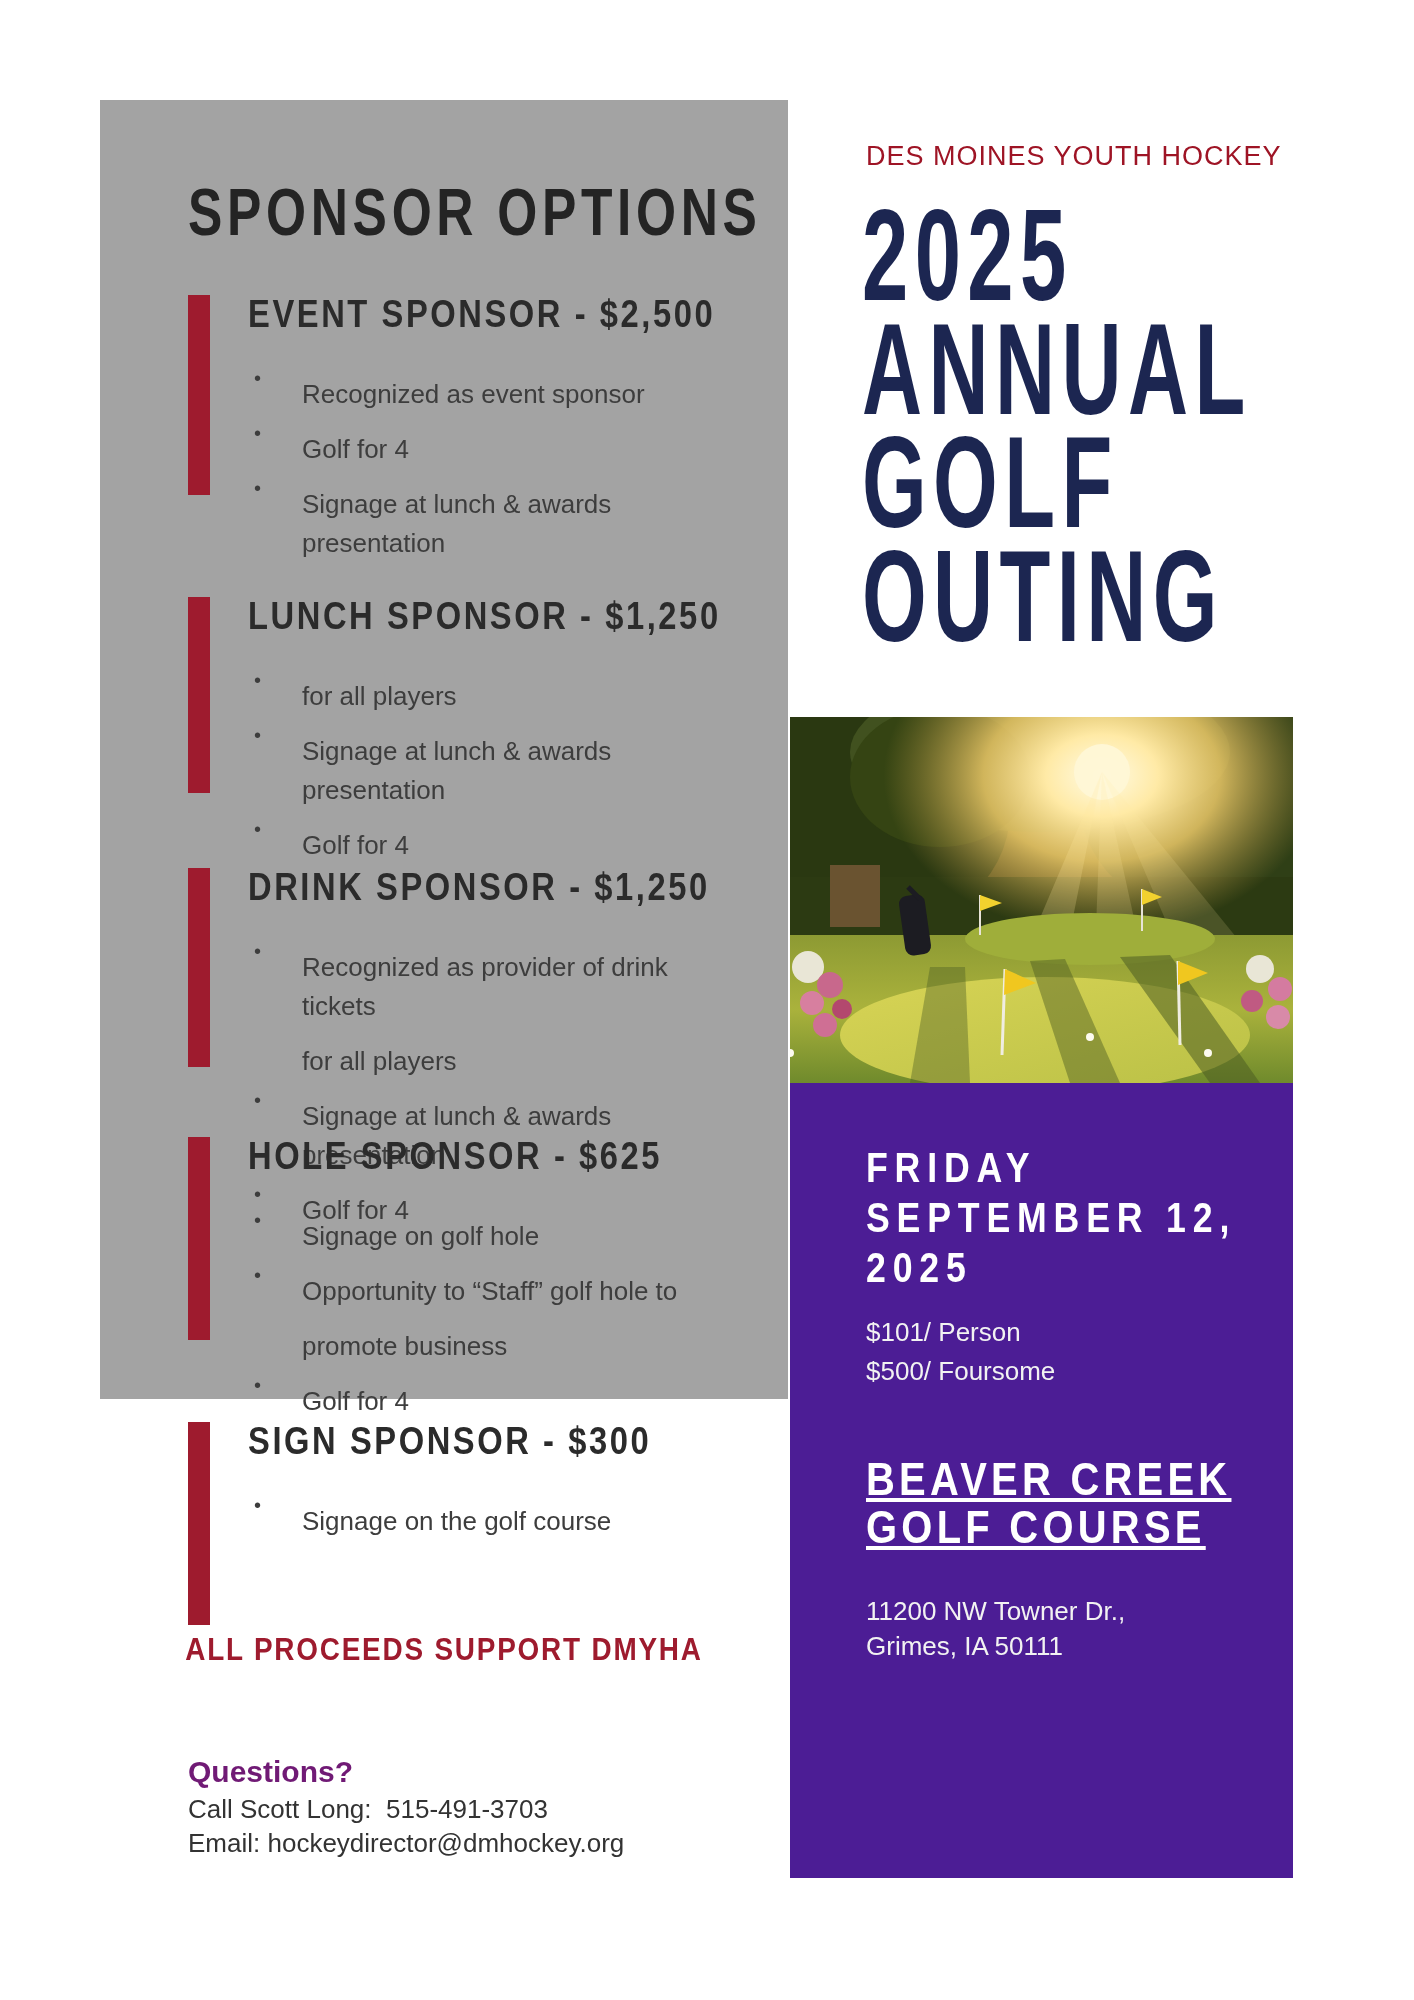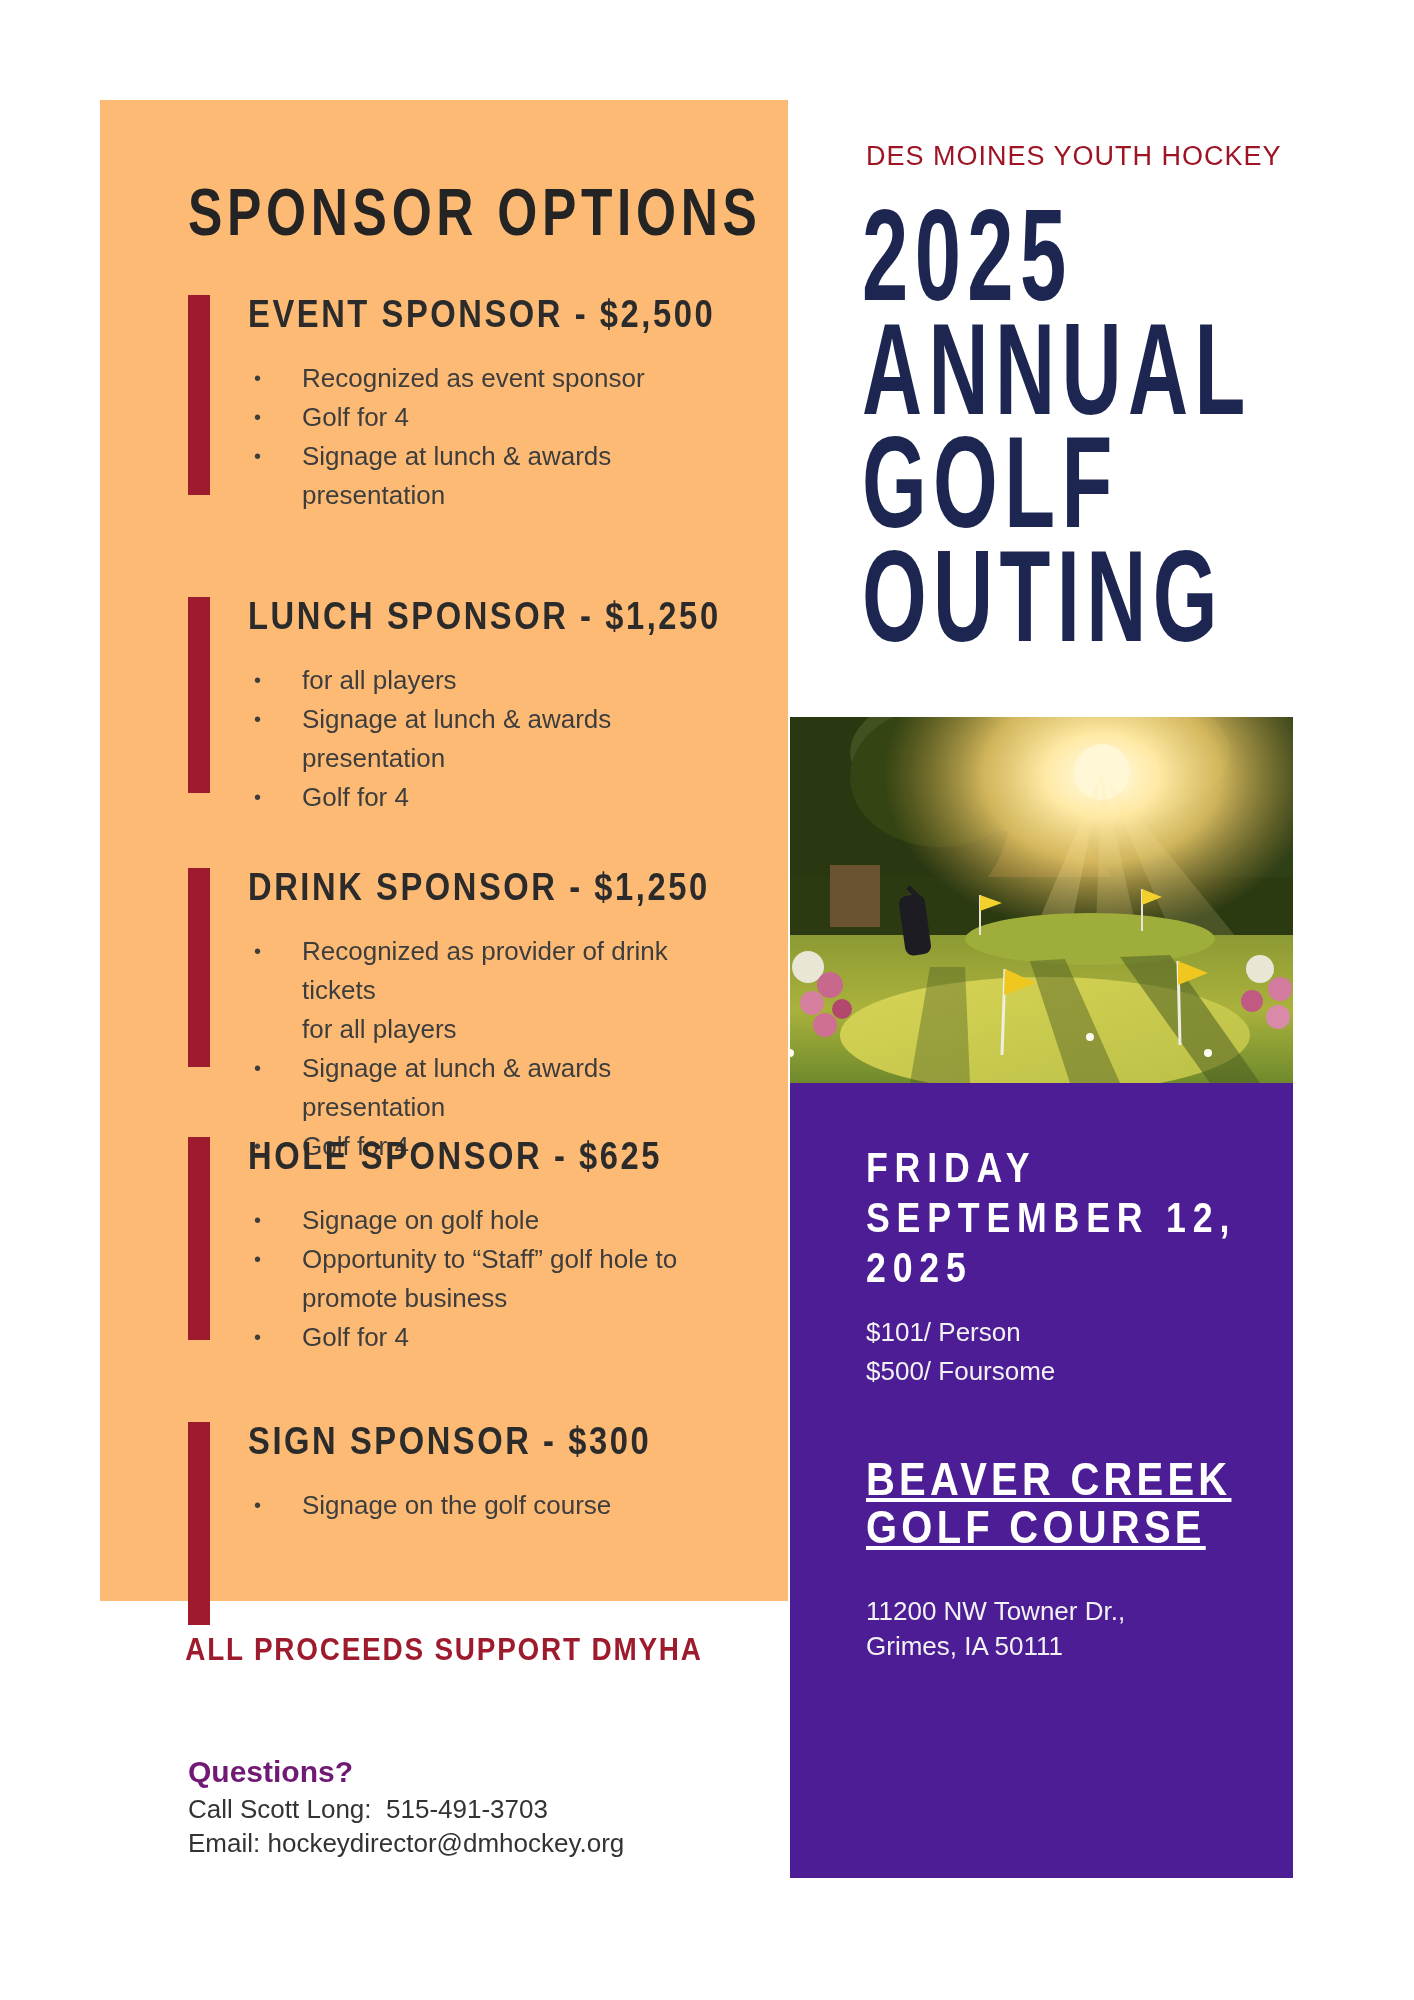--- a/index.html
+++ b/index.html
@@ -2,40 +2,40 @@
 <html><head>
 <meta charset="utf-8">
 <style>
   html,body { margin:0; padding:0; background:#ffffff; }
   .page {
     position:relative; width:1414px; height:2000px; background:#ffffff;
     font-family:"Liberation Sans", sans-serif; overflow:hidden;
   }
   
   .gray-panel {
-    position:absolute; left:100px; top:100px; width:688px; height:1501px;
-    background:#fdba74;
+    position:absolute; left:100px; top:100px; width:688px; height:1299px;
+    background:#a3a3a3;
   }
   .sp-title {
     position:absolute; left:88px; top:74px;
     font-size:66px; font-weight:bold; letter-spacing:6px; color:#242424;
     white-space:nowrap; transform:scaleX(0.78); transform-origin:left top;
   }
   .section { position:absolute; left:88px; width:560px; }
   .bar { position:absolute; left:0; top:0; width:22px; background:#9e1b2e; }
   .heading {
     position:absolute; left:60px; top:-2px;
     font-size:38px; font-weight:bold; letter-spacing:3px; color:#2b2b2b;
     white-space:nowrap; transform:scaleX(0.86); transform-origin:left top;
   }
   .bullets { position:absolute; left:60px; top:64px; width:500px; }
   .bullet { display:flex; align-items:flex-start; }
   .dot { width:48px; flex:0 0 48px; font-size:20px; line-height:39px; color:#3d3d3d; padding-left:6px; }
   .blines { flex:1; }
-  .bline { font-size:26px; line-height:39px; color:#3d3d3d; }
+  .bline { font-size:26px; line-height:39px; color:#3d3d3d;margin-top:16px; }
   .proceeds {
     position:absolute; left:0; top:1532px; width:688px; text-align:center;
     font-size:31px; font-weight:bold; letter-spacing:2px; color:#9e1b2e;
     transform:scaleX(0.9); transform-origin:center top; white-space:nowrap;
   }
   
   .questions { position:absolute; left:188px; top:1752px; color:#2e2e2e; }
   .q-head { font-size:30px; font-weight:bold; line-height:40px; color:#701a75; }
   .q-line { font-size:26px; line-height:34px; color:#333333; white-space:pre-wrap; }
   

